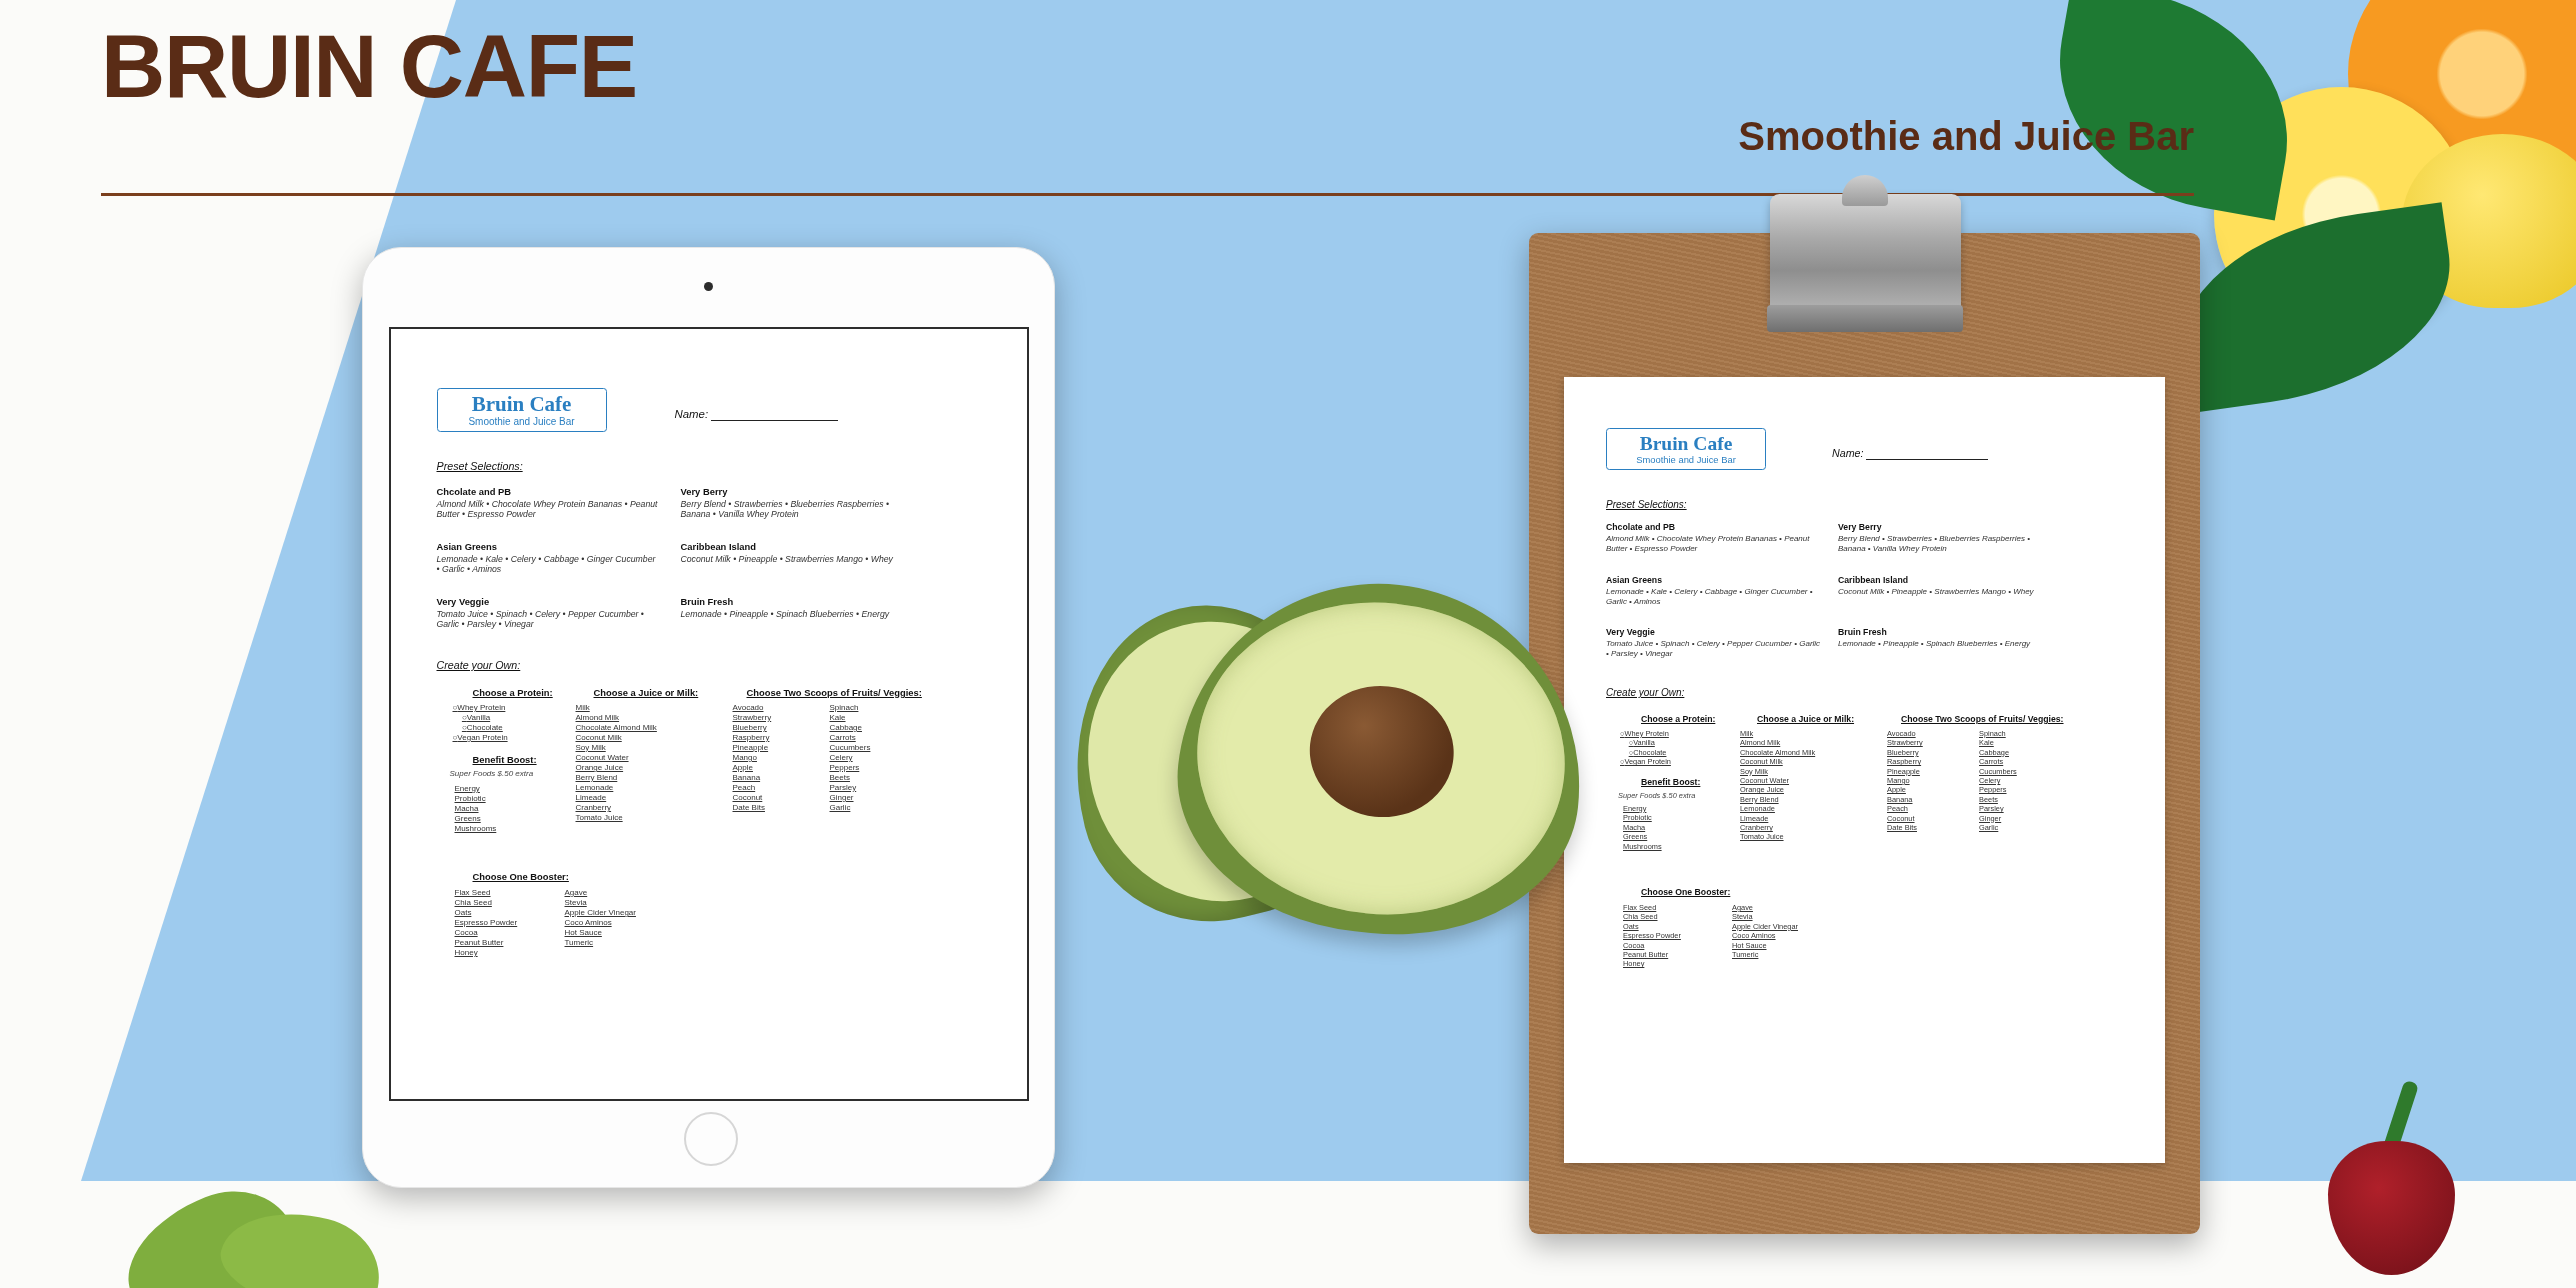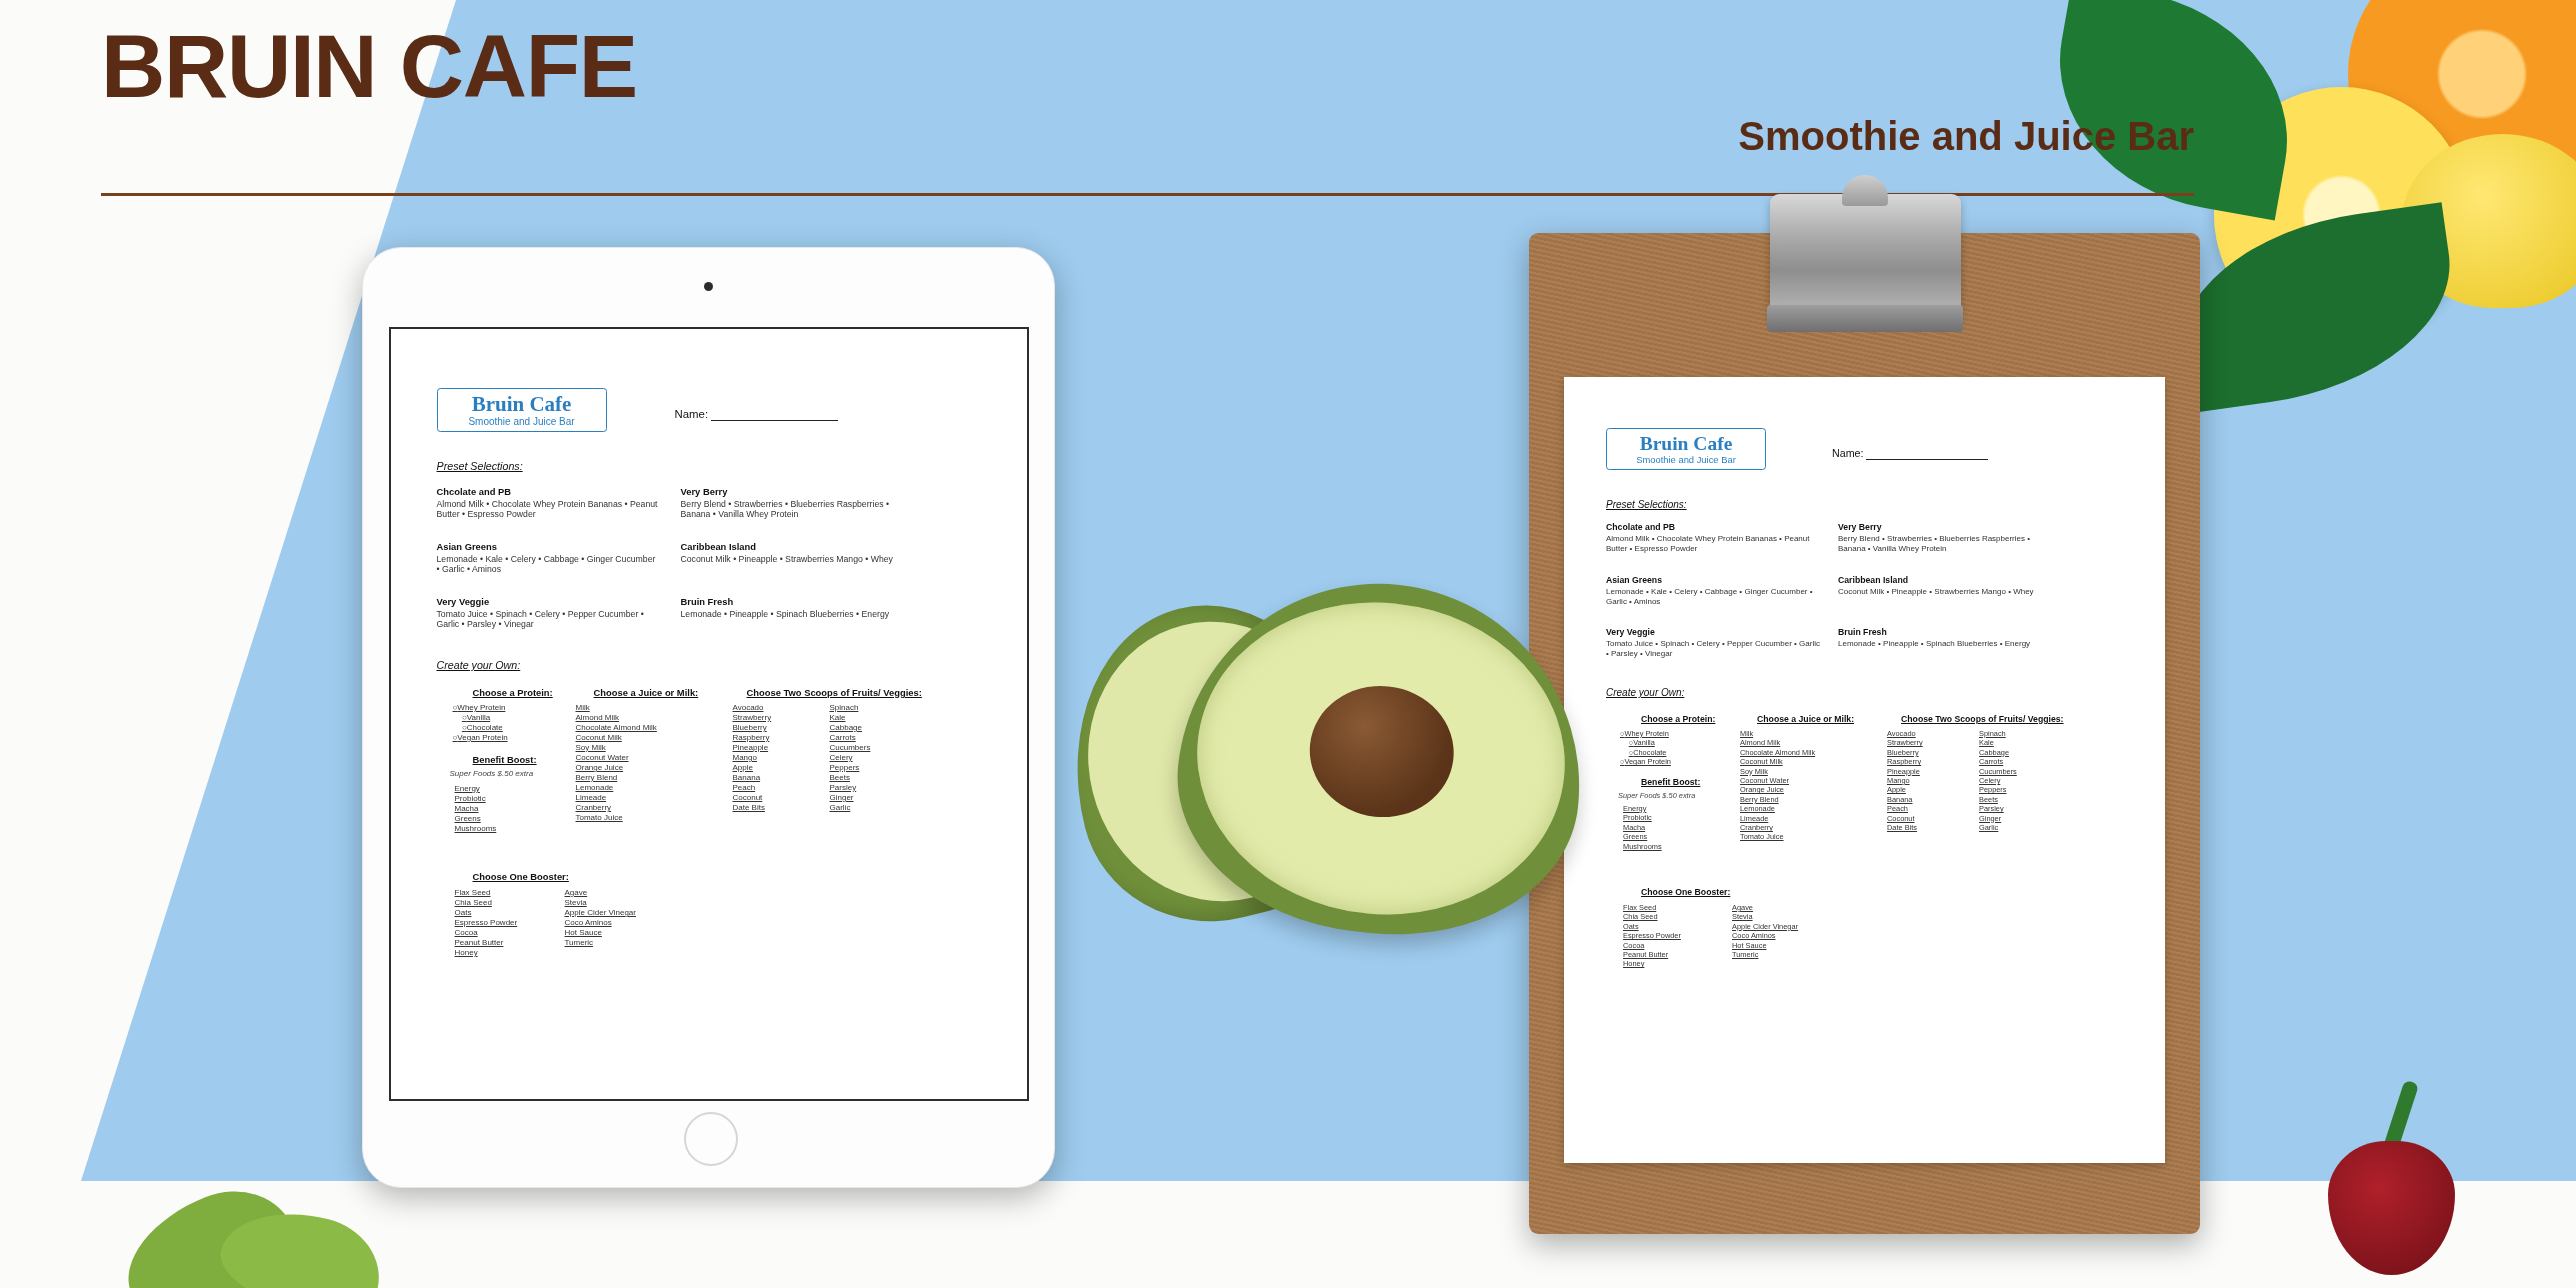--- a/index.html
+++ b/index.html
@@ -74,26 +74,26 @@
     position:absolute;left:35px;top:144px;width:601px;height:786px;
     background:#fff;box-shadow:0 2.7px 8px rgba(0,0,0,.22);overflow:hidden;
   }
   
   .menu{position:absolute;inset:0;color:#222;}
   .logo-box{
     position:absolute;border:1.3px solid #2a7fc1;border-radius:3.4px;text-align:center;
   }
   .logo-t1{color:#2a7fc1;font-weight:bold;font-family:"Liberation Serif",serif;}
   .logo-t2{color:#2a7fc1;}
-  .name-row{position:absolute;color:#111;}
+  .name-row{position:absolute;color:#111;font-style:italic;}
   .name-line{display:inline-block;border-bottom:0.7px solid #222;}
   .sec-h{position:absolute;font-style:italic;text-decoration:underline;color:#111;}
   .blk{position:absolute;}
   .blk .bt{font-weight:bold;color:#111;}
-  .blk .bd{color:#333;}
+  .blk .bd{font-style:italic;color:#333;}
   .col-h{position:absolute;font-weight:bold;text-decoration:underline;color:#111;padding-left:23px;}
   .lst{position:absolute;color:#333;text-decoration:underline;}
   .lst div{white-space:nowrap;}
   .boost-note{position:absolute;font-style:italic;color:#444;}
 
   
   .t .logo-box{left:46px;top:59px;width:168px;height:42px;}
   .t .logo-t1{font-size:21px;line-height:24px;margin-top:3.4px;}
   .t .logo-t2{font-size:10px;line-height:11.4px;}
   .t .name-row{left:284px;top:79px;font-size:11.4px;}

